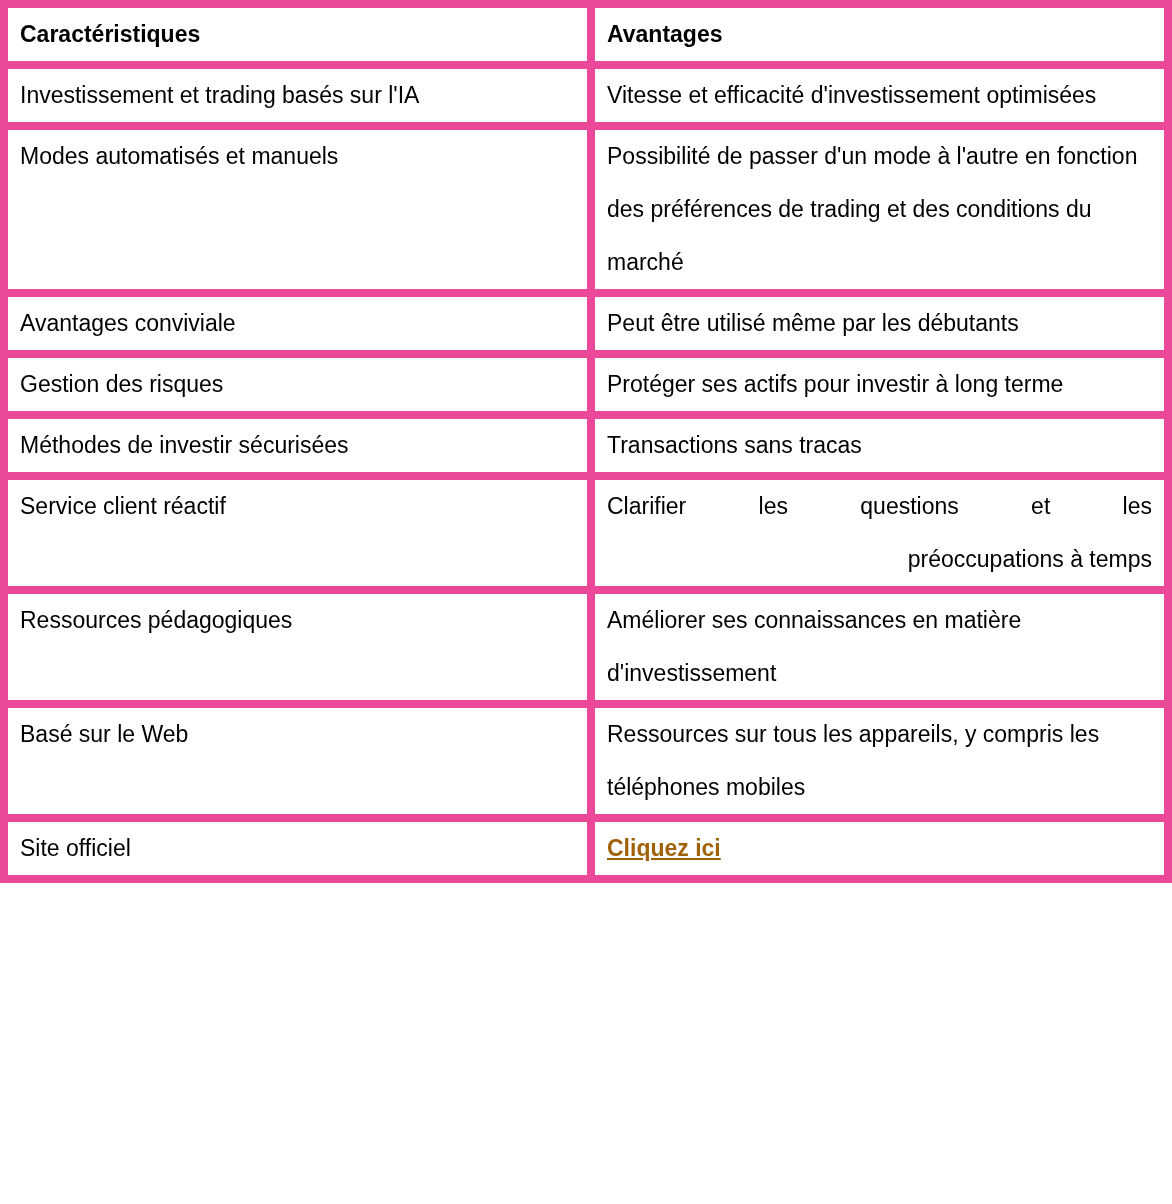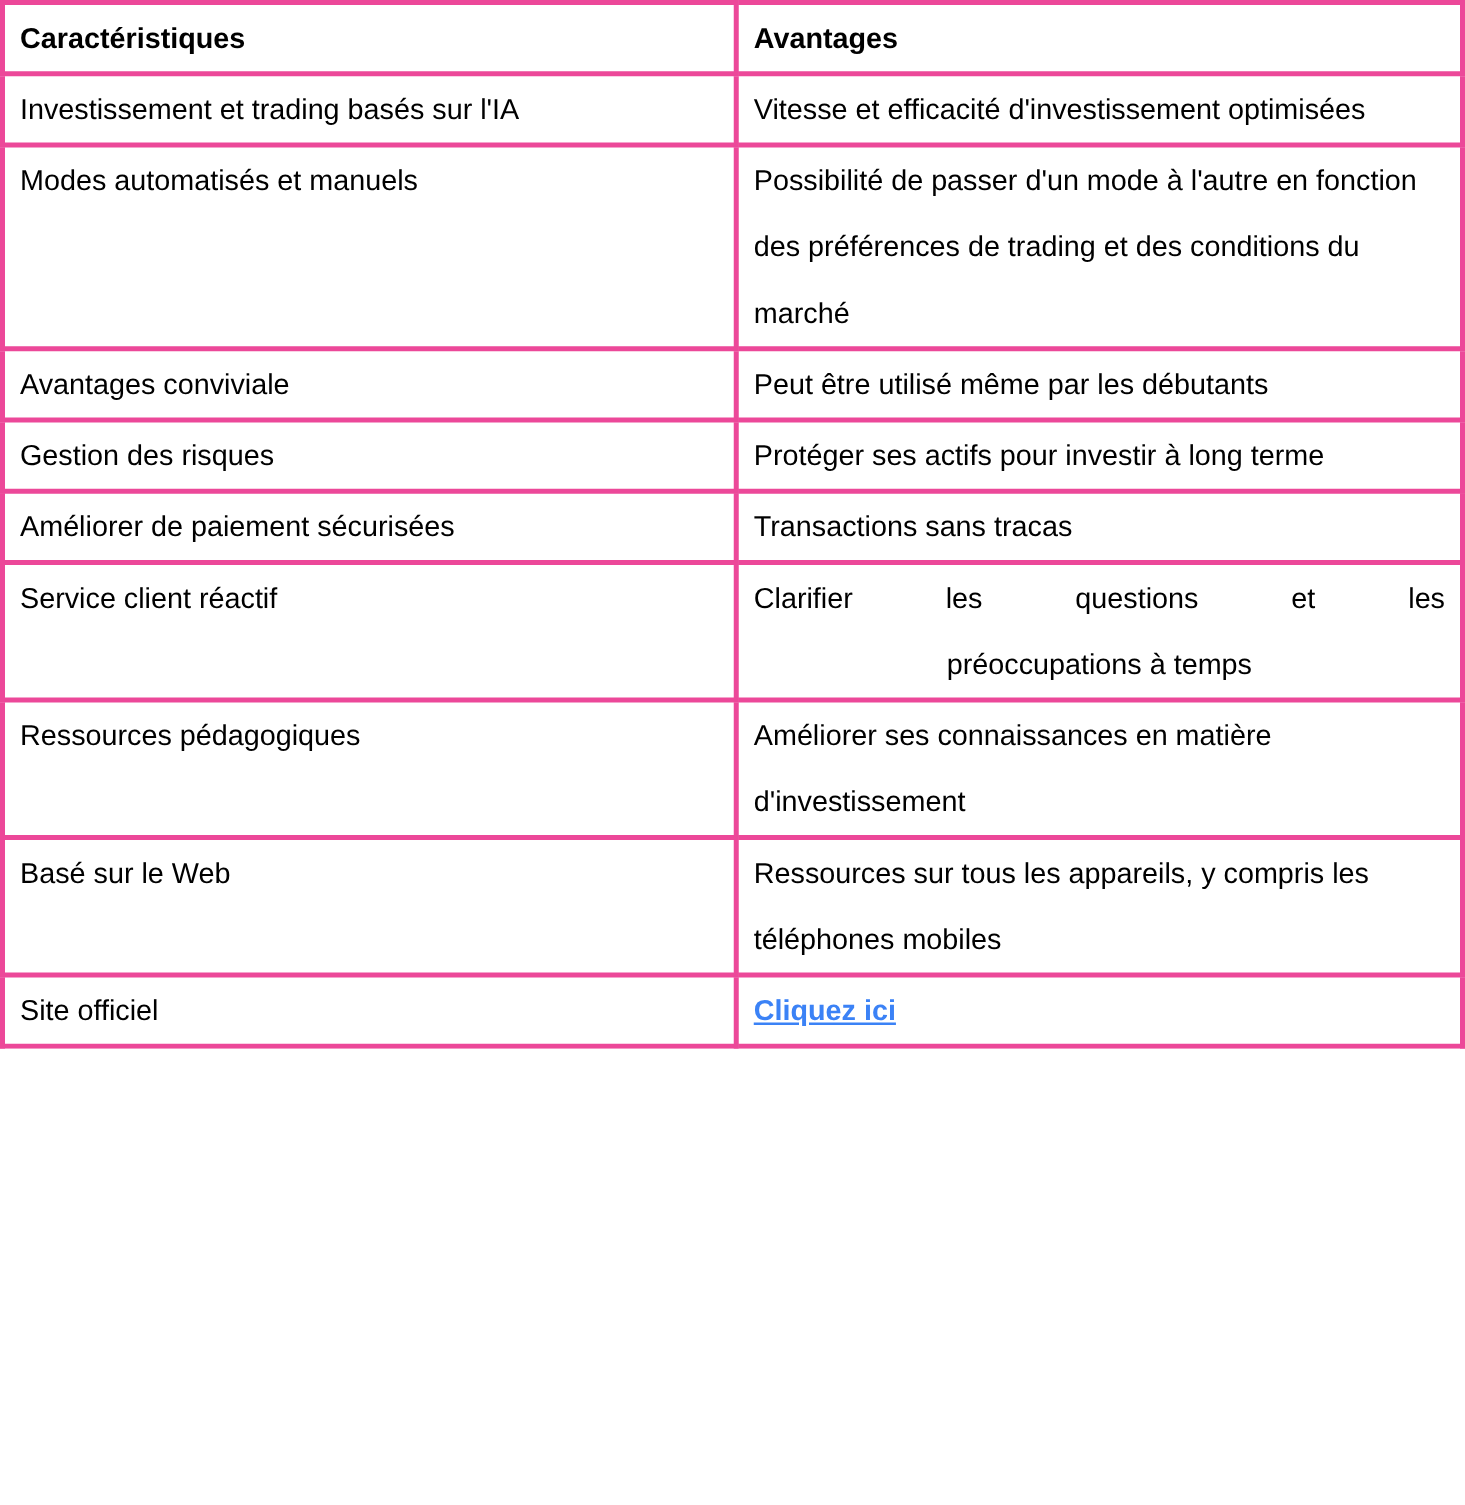--- a/index.html
+++ b/index.html
@@ -14,21 +14,21 @@
     -webkit-font-smoothing: antialiased;
   }
   table.cmp {
     border-collapse: collapse;
     width: 1172px;
     table-layout: fixed;
     background: #ffffff;
   }
   table.cmp col.c1 { width: 587px; }
   table.cmp th, table.cmp td {
-    border: 4px solid #ec4899;
+    border: 8px solid #ec4899;
     vertical-align: top;
     padding: 0 12px;
     line-height: 53px;
     text-align: left;
     font-weight: 400;
     overflow-wrap: break-word;
     margin-left: 25px;
   }
   table.cmp th {
     font-weight: 700;
@@ -37,24 +37,24 @@
     text-align: justify;
   }
   .line-stretch {
     display: block;
     text-align: justify;
     text-align-last: justify;
     text-justify: inter-character;
   }
   .line-normal {
     display: block;
-    text-align: center;
+    text-align: right;
   }
   a.site-link {
-    color: #3b82f6;
+    color: #a16207;
     font-weight: 700;
     text-decoration: underline;
     text-align: right;
   }
 </style>
 </head>
 <body>
 
 <table class="cmp">
   <colgroup>
@@ -78,21 +78,21 @@
     </tr>
     <tr>
       <td class="feat">Avantages conviviale</td>
       <td class="adv">Peut être utilisé même par les débutants</td>
     </tr>
     <tr>
       <td class="feat">Gestion des risques</td>
       <td class="adv">Protéger ses actifs pour investir à long terme</td>
     </tr>
     <tr>
-      <td class="feat">Améliorer de paiement sécurisées</td>
+      <td class="feat">Méthodes de investir sécurisées</td>
       <td class="adv">Transactions sans tracas</td>
     </tr>
     <tr>
       <td class="feat">Service client réactif</td>
       <td class="adv">
         <span class="line-stretch">Clarifier les questions et les</span>
         <span class="line-normal">préoccupations à temps</span>
       </td>
     </tr>
     <tr>

